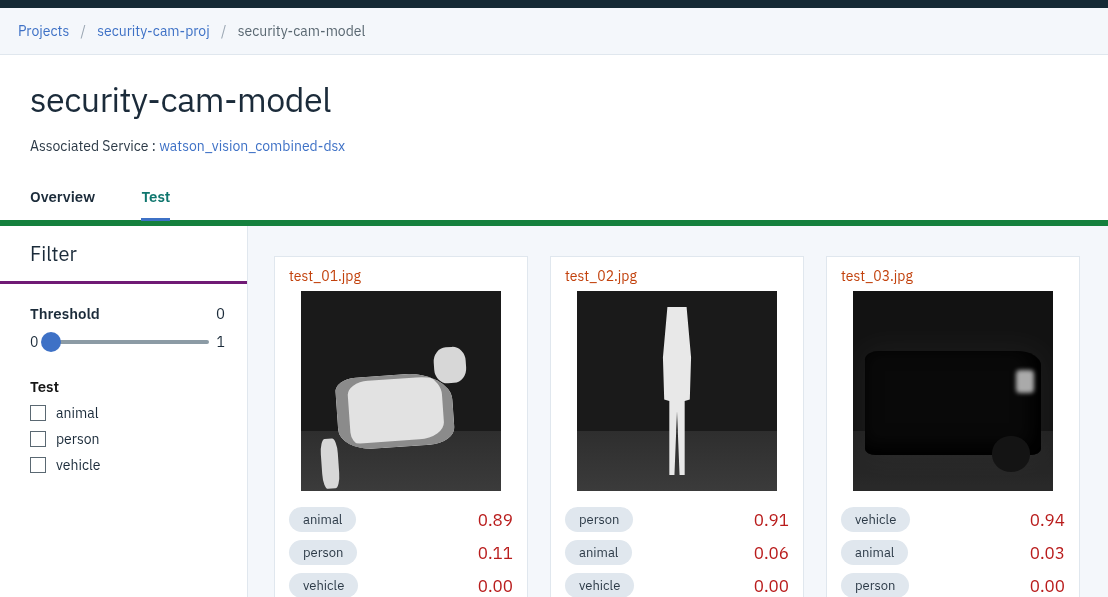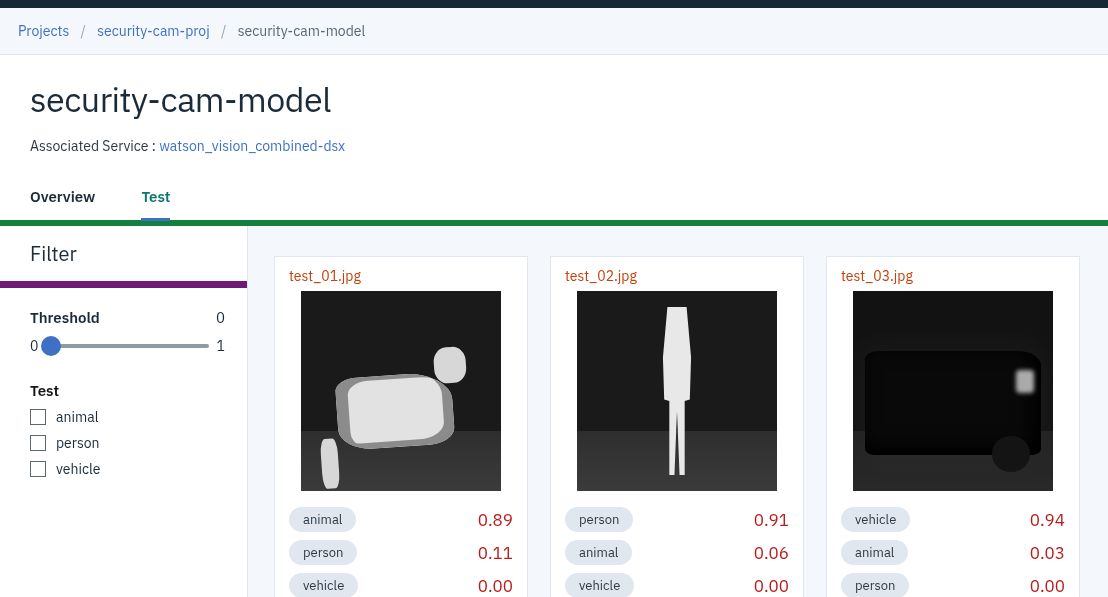--- a/index.html
+++ b/index.html
@@ -67,21 +67,21 @@
     width: 248px;
     border-right: 1px solid #e0e7ee;
     background: #fff;
     padding-bottom: 40px;
   }
   .filter-hdr {
     font-size: 20px;
     font-weight: 400;
     color: #1b2b3a;
     padding: 14px 30px 14px 30px;
-    border-bottom: 7px solid #701a75;
+    border-bottom: 3px solid #701a75;
   }
   .filter-body { padding: 20px 22px 0 30px; }
   .thr-row {
     display: flex;
     justify-content: space-between;
     align-items: baseline;
     margin-bottom: 10px;
   }
   .thr-label { font-size: 15px; font-weight: 600; color: #1b2b3a; }
   .thr-val   { font-size: 15px; color: #1b2b3a; }

